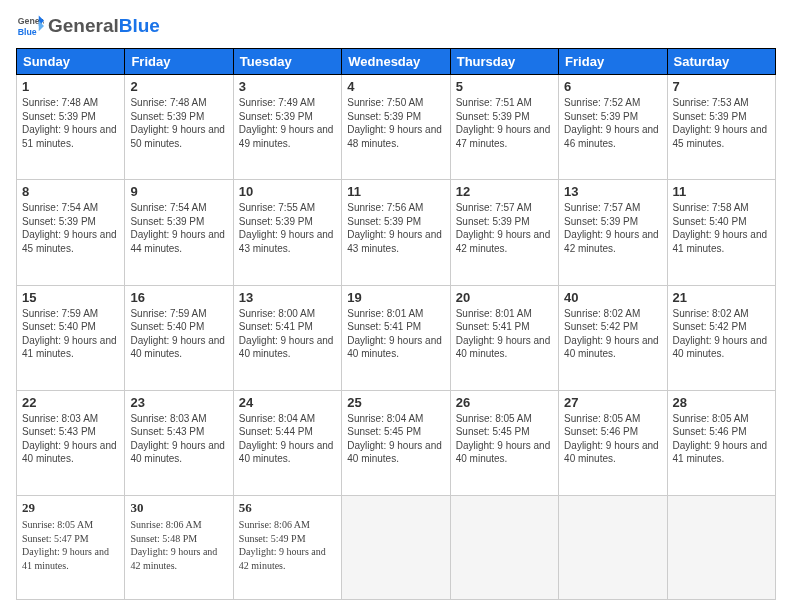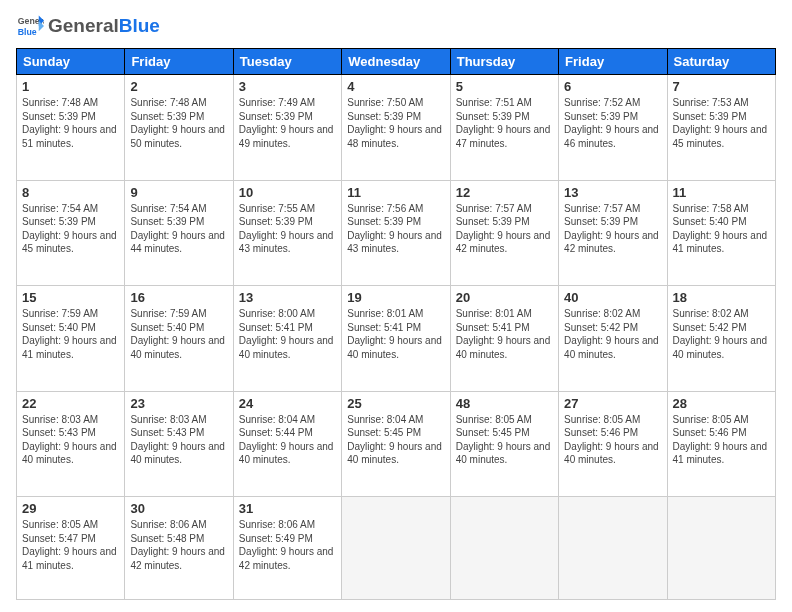--- a/index.html
+++ b/index.html
@@ -82,20 +82,21 @@
     .day-info {
       font-size: 10px;
       color: #444;
       line-height: 1.35;
     }
     .week-row td {
       height: 82px;
     }
     .last-row td {
       height: 72px;
+      font-family: Liberation Serif, serif;
     }
   </style>
 </head>
 <body>
 
 <div class="page">
   <div class="header">
     <div class="logo">
       <svg class="logo-icon" viewBox="0 0 32 32">
         <rect x="0" y="0" width="32" height="32" fill="none"></rect>
@@ -286,21 +287,21 @@
   </td>
           <td>
     <span class="day-number">40</span>
     <div class="day-info">
       Sunrise: 8:02 AM<br>
       Sunset: 5:42 PM<br>
       Daylight: 9 hours and 40 minutes.
     </div>
   </td>
           <td>
-    <span class="day-number">18</span>
+    <span class="day-number">21</span>
     <div class="day-info">
       Sunrise: 8:02 AM<br>
       Sunset: 5:42 PM<br>
       Daylight: 9 hours and 40 minutes.
     </div>
   </td>
         </tr>
         <tr class="week-row">
           <td>
     <span class="day-number">22</span>
@@ -328,21 +329,21 @@
   </td>
           <td>
     <span class="day-number">25</span>
     <div class="day-info">
       Sunrise: 8:04 AM<br>
       Sunset: 5:45 PM<br>
       Daylight: 9 hours and 40 minutes.
     </div>
   </td>
           <td>
-    <span class="day-number">48</span>
+    <span class="day-number">26</span>
     <div class="day-info">
       Sunrise: 8:05 AM<br>
       Sunset: 5:45 PM<br>
       Daylight: 9 hours and 40 minutes.
     </div>
   </td>
           <td>
     <span class="day-number">27</span>
     <div class="day-info">
       Sunrise: 8:05 AM<br>
@@ -370,21 +371,21 @@
   </td>
           <td>
     <span class="day-number">30</span>
     <div class="day-info">
       Sunrise: 8:06 AM<br>
       Sunset: 5:48 PM<br>
       Daylight: 9 hours and 42 minutes.
     </div>
   </td>
           <td>
-    <span class="day-number">31</span>
+    <span class="day-number">56</span>
     <div class="day-info">
       Sunrise: 8:06 AM<br>
       Sunset: 5:49 PM<br>
       Daylight: 9 hours and 42 minutes.
     </div>
   </td>
           <td class="empty"></td>
           <td class="empty"></td>
           <td class="empty"></td>
           <td class="empty"></td>

